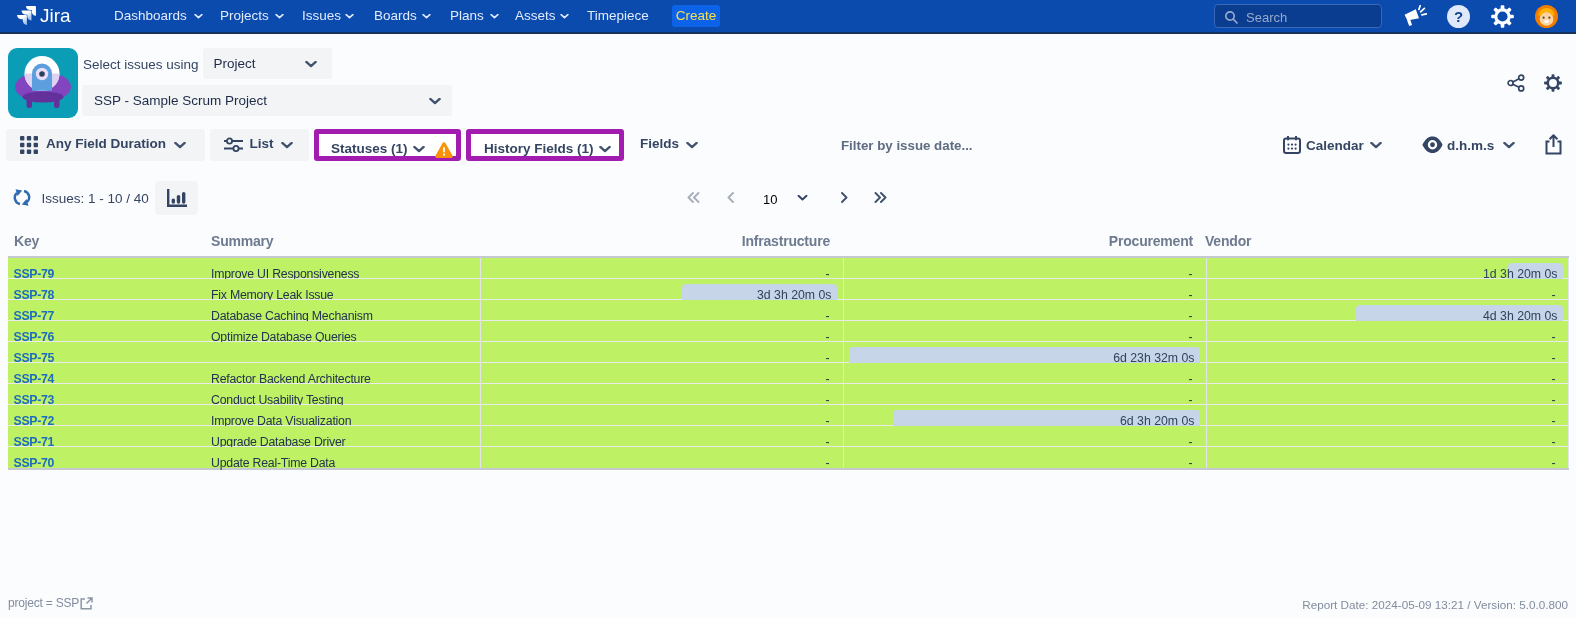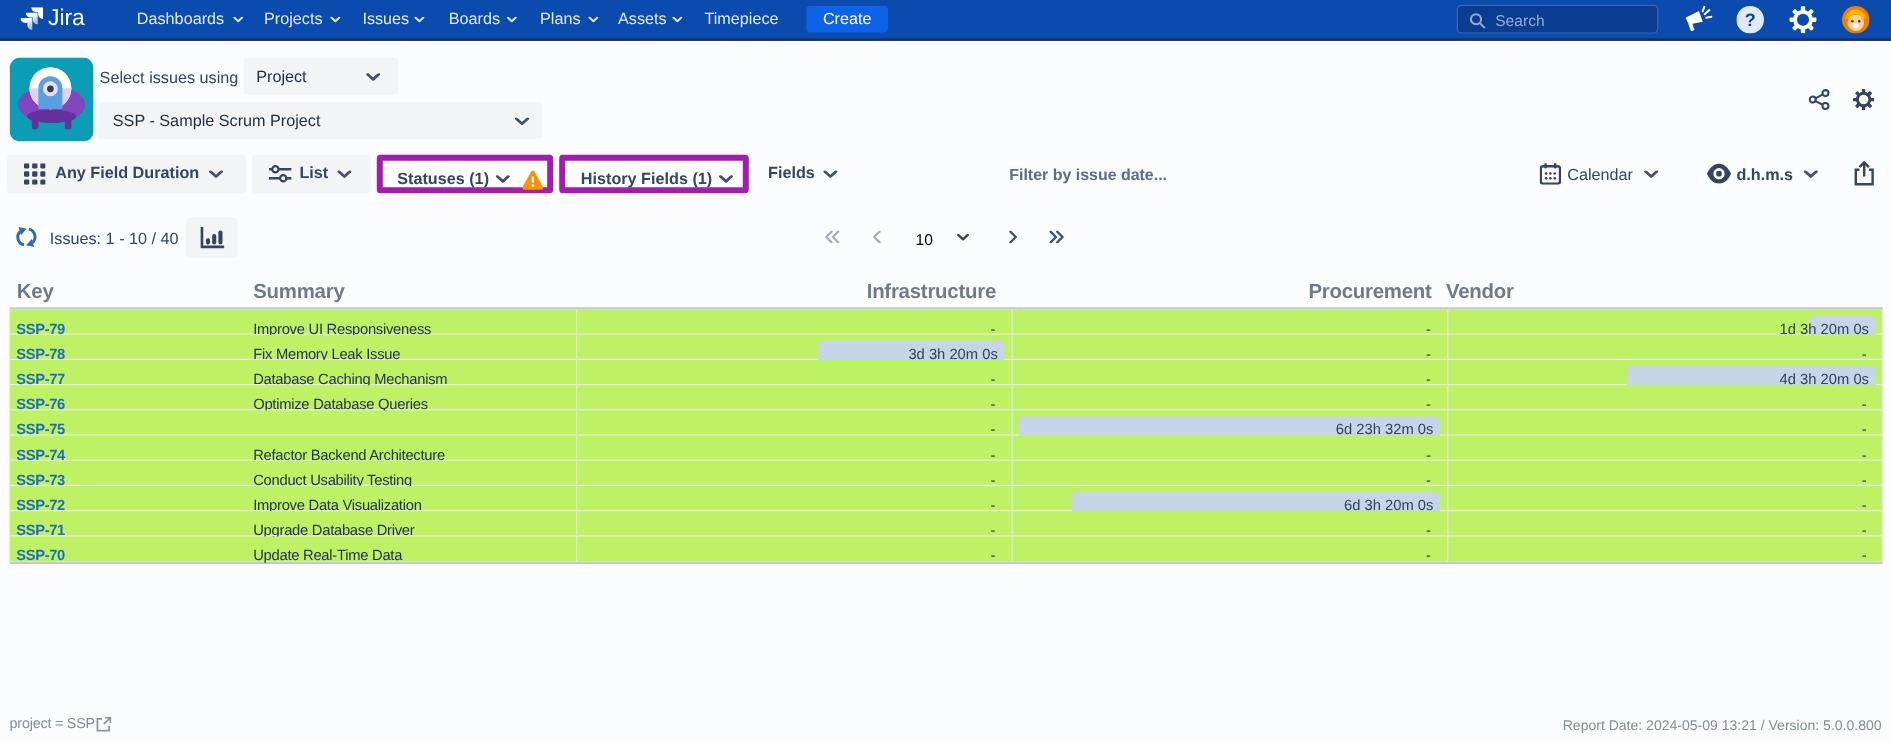--- a/index.html
+++ b/index.html
@@ -5,21 +5,21 @@
   * { margin:0; padding:0; box-sizing:border-box; }
   html,body { width:1576px; height:618px; }
   body { font-family:"Liberation Sans", sans-serif; background:#fbfcfd; position:relative; overflow:hidden; }
   .abs { position:absolute; }
 
   
   #nav { position:absolute; left:0; top:0; width:1576px; height:34px; background:#0b4bae; border-bottom:2px solid #15325e; }
   #nav .item { position:absolute; top:0; height:32px; line-height:32px; color:#e2ebfa; font-size:13.5px; white-space:nowrap; }
   #logo { position:absolute; left:17px; top:6px; }
   #logotext { position:absolute; left:40px; top:4px; color:#fff; font-size:19px; line-height:24px; }
-  #createbtn { position:absolute; left:672px; top:5px; width:68px; height:22px; background:#0c63e7; border-radius:3px; color:#ffffff; font-size:13.5px; text-align:center; line-height:22px; }
+  #createbtn { position:absolute; left:672px; top:5px; width:48px; height:22px; background:#0c63e7; border-radius:3px; color:#fde047; font-size:13.5px; text-align:center; line-height:22px; }
   #search { position:absolute; left:1214px; top:4px; width:168px; height:24px; background:#0a3d8f; border:1px solid #3a66bc; border-radius:4px; }
   #search .stext { position:absolute; left:31px; top:4.5px; color:#97a9cc; font-size:13px; }
 
   
   #appicon { position:absolute; left:8px; top:48px; }
   #sel-label { position:absolute; left:83px; top:57px; font-size:13.5px; color:#344563; }
   .dd { position:absolute; background:#f3f4f6; border-radius:3px; color:#1d2b48; font-size:13.5px; }
   #dd-project { left:203px; top:48px; width:129px; height:31px; line-height:31px; }
   #dd-project span { margin-left:10.5px; }
   #dd-ssp { left:82px; top:85px; width:370px; height:31px; line-height:31px; }
@@ -28,21 +28,21 @@
   
   .tbtn { position:absolute; top:129px; height:32px; border-radius:3px; font-size:13.5px; font-weight:bold; color:#344563; }
   .graybtn { background:#f3f4f6; }
   .whitebtn { background:#fff; border:5px solid #a21caf; }
 
   
   #issuestext { position:absolute; left:41.5px; top:191px; font-size:13.5px; color:#344563; }
   #chartbtn { position:absolute; left:155px; top:181px; width:43px; height:34px; background:#f3f4f6; border-radius:4px; }
 
   
-  #thead { position:absolute; left:0; top:233px; width:1576px; height:24px; font-size:17px; letter-spacing:-0.2px; font-weight:bold; color:#6e7a90; }
+  #thead { position:absolute; left:0; top:233px; width:1576px; height:24px; font-size:14px; letter-spacing:-0.2px; font-weight:bold; color:#6e7a90; }
   #tbl { position:absolute; left:8px; top:256px; width:1560.5px; border-top:2px solid #c3c8d1; border-bottom:2px solid #c3c8d1; }
   .row { position:relative; height:21px; border-bottom:1px solid #e9eaee; background:#bef264; }
   .row:last-child { border-bottom:none; }
   .key { position:absolute; left:5.5px; top:0; line-height:32.3px; font-size:12.3px; letter-spacing:-0.3px; font-weight:bold; color:#1d6cbe; }
   .sum { position:absolute; left:203px; top:0; line-height:32.3px; font-size:12.3px; letter-spacing:-0.22px; color:#24334f; }
   .vline { position:absolute; top:0; bottom:0; width:1px; background:#e3e5ea; z-index:2; }
   .dash { position:absolute; top:0; line-height:32.3px; font-size:12.3px; color:#24334f; text-align:right; }
   .bar { position:absolute; top:5px; height:22px; background:#c6d5e7; border-radius:4px; font-size:12.3px; color:#31425e; line-height:22px; white-space:nowrap; }
   .bar span { position:absolute; right:5px; top:0; }
 
@@ -228,21 +228,21 @@
 <path d="M5 0.5 v3 M13 0.5 v3" stroke="#344563" stroke-width="2" stroke-linecap="round"></path>
 <g fill="#344563">
       <circle cx="5.4" cy="8.6" r="1.1"></circle>
       <circle cx="9" cy="8.6" r="1.1"></circle>
       <circle cx="12.6" cy="8.6" r="1.1"></circle>
       <circle cx="5.4" cy="12.6" r="1.1"></circle>
       <circle cx="9" cy="12.6" r="1.1"></circle>
       <circle cx="12.6" cy="12.6" r="1.1"></circle>
     </g>
 </svg>
-<div class="abs" style="left:1306px;top:138px;font-size:13.5px;font-weight:normal;color:#344563;">Calendar</div>
+<div class="abs" style="left:1306px;top:138px;font-size:13.5px;font-weight:bold;color:#344563;">Calendar</div>
 <svg class="abs" style="left:1370px;top:142px;" width="12" height="7" viewBox="0 0 10 6">
     <path d="M1 0.8l4 3.6L9 0.8" fill="none" stroke="#42526e" stroke-width="2.0" stroke-linecap="round" stroke-linejoin="round"></path>
   </svg>
 <svg class="abs" style="left:1421.5px;top:135.5px;" width="21" height="17.5" viewBox="0 0 21 17.5">
 <path d="M0.4 8.75 C3.6 1.9 7.5 0.4 10.5 0.4 C13.5 0.4 17.4 1.9 20.6 8.75 C17.4 15.6 13.5 17.1 10.5 17.1 C7.5 17.1 3.6 15.6 0.4 8.75 Z" fill="#344563"></path>
 <circle cx="10.5" cy="8.75" r="4.7" fill="#fff"></circle>
 <circle cx="10.5" cy="8.75" r="2.4" fill="#344563"></circle>
 </svg>
 <div class="abs" style="left:1447px;top:138px;font-size:13.5px;font-weight:bold;color:#344563;">d.h.m.s</div>
 <svg class="abs" style="left:1503px;top:142px;" width="12" height="7" viewBox="0 0 10 6">

